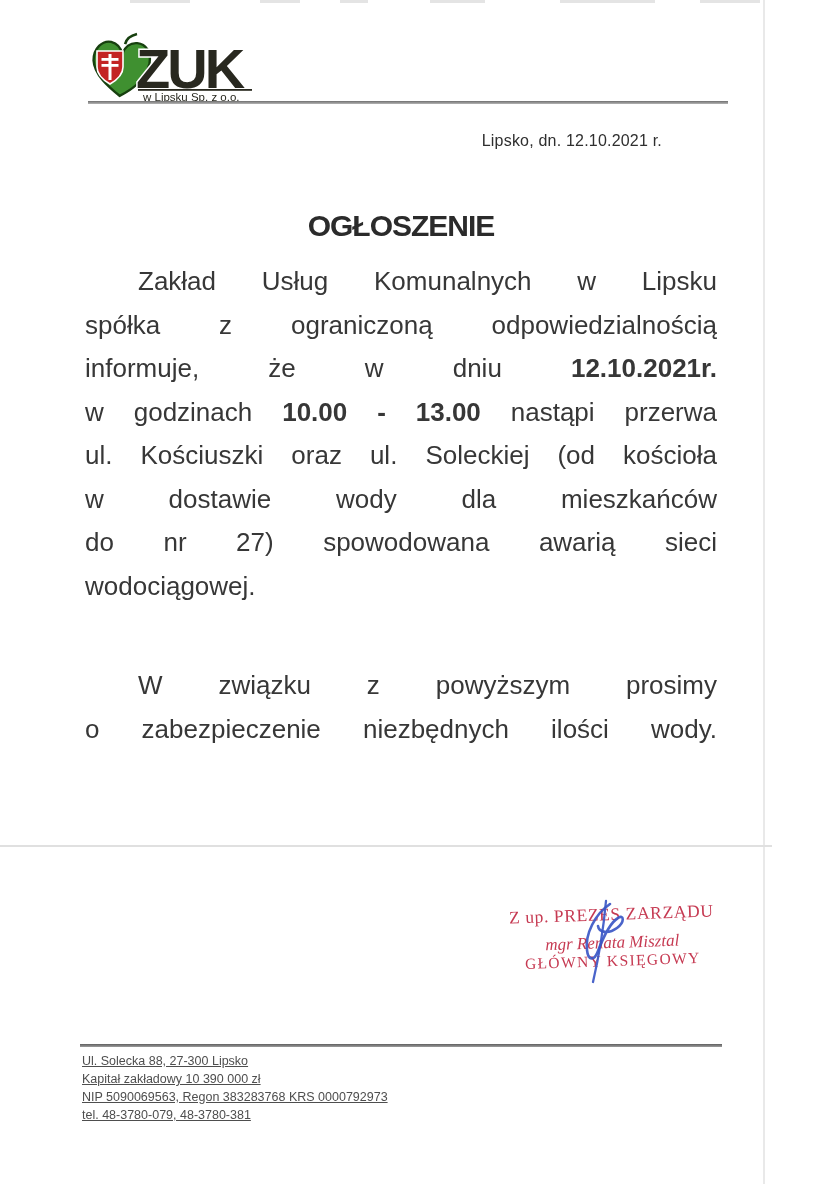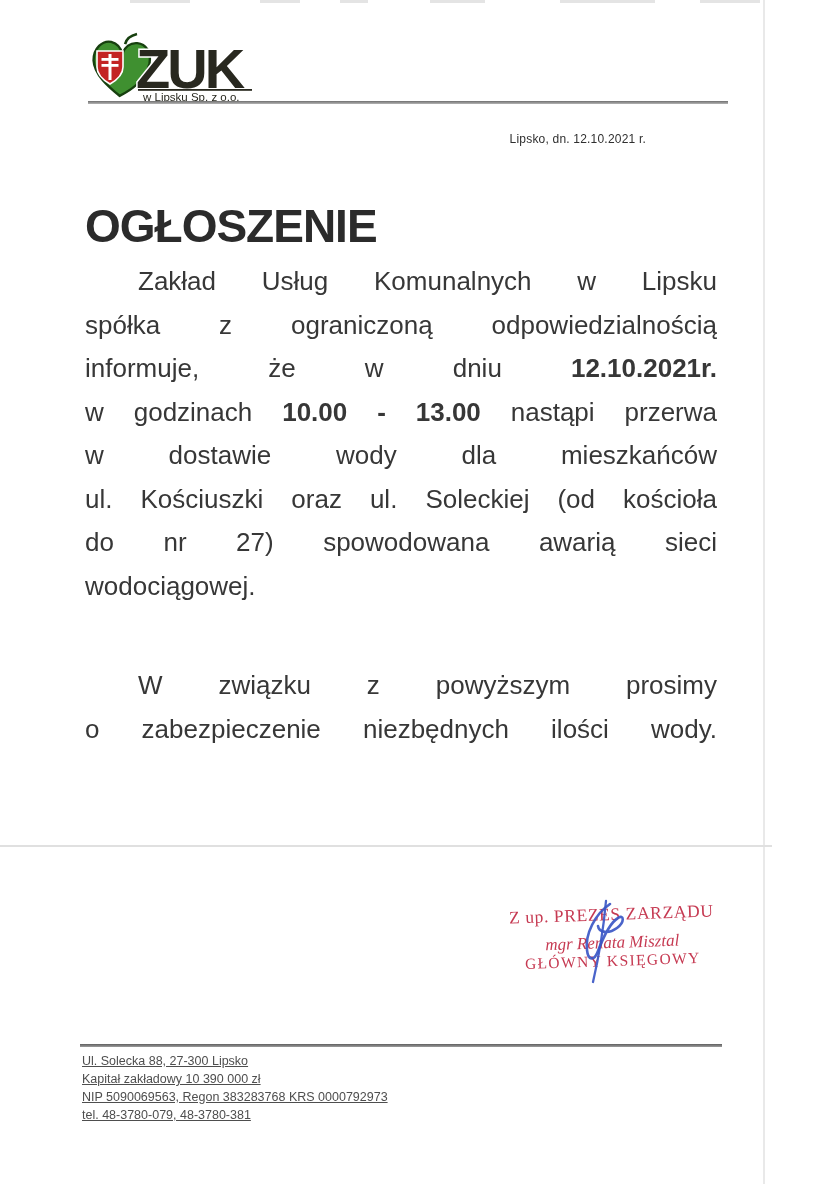--- a/index.html
+++ b/index.html
@@ -9,24 +9,24 @@
   }
   
   .scan-dash{position:absolute;top:0;height:3px;background:#d9d9d9;opacity:.7;}
   .right-edge{position:absolute;right:7px;top:0;width:2px;height:1184px;background:#e9e9e9;}
 
   
   .logo{position:absolute;left:86px;top:32px;width:180px;height:70px;}
   .logo-rule{position:absolute;left:88px;top:101px;width:640px;height:3px;
     background:linear-gradient(to bottom,#6f6f6f,#b5b5b5);}
 
-  .date{position:absolute;top:132px;right:126px;font-size:12px;color:#2f2f2f;letter-spacing:.2px;margin-left:11px;}
+  .date{position:absolute;top:132px;right:110px;font-size:16px;color:#2f2f2f;letter-spacing:.2px;margin-left:11px;}
 
-  .title{position:absolute;left:85px;top:202px;width:632px;text-align:left;
-    font-size:46px;line-height:48px;font-weight:bold;letter-spacing:-1px;color:#2b2b2b;}
+  .title{position:absolute;left:85px;top:202px;width:632px;text-align:center;
+    font-size:30px;line-height:48px;font-weight:bold;letter-spacing:-1px;color:#2b2b2b;}
 
   .bodytext{position:absolute;left:85px;width:632px;color:#373737;font-size:26px;}
   .para{position:absolute;left:0;width:632px;}
   #para1{top:260px;}
   #para2{top:664px;}
   .line{line-height:43.5px;text-align:justify;text-align-last:justify;}
   .line.left{text-align-last:left;}
   .line.indent{text-indent:53px;}
   .b{font-weight:bold;}
 
@@ -83,22 +83,22 @@
   <div class="date">Lipsko, dn. 12.10.2021 r.</div>
 
   <div class="title">OGŁOSZENIE</div>
 
   <div class="bodytext">
     <div class="para" id="para1">
       <div class="line indent"><span>Zakład Usług Komunalnych w Lipsku</span></div>
       <div class="line"><span>spółka z ograniczoną odpowiedzialnością</span></div>
       <div class="line"><span>informuje, że w dniu </span><span class="b">12.10.2021r.</span></div>
       <div class="line"><span>w godzinach </span><span class="b">10.00 - 13.00</span><span> nastąpi przerwa</span></div>
+      <div class="line"><span>ul. Kościuszki oraz ul. Soleckiej (od kościoła</span></div>
       <div class="line"><span>w dostawie wody dla mieszkańców</span></div>
-      <div class="line"><span>ul. Kościuszki oraz ul. Soleckiej (od kościoła</span></div>
       <div class="line"><span>do nr 27) spowodowana awarią sieci</span></div>
       <div class="line left"><span>wodociągowej.</span></div>
     </div>
     <div class="para" id="para2">
       <div class="line indent"><span>W związku z powyższym prosimy</span></div>
       <div class="line"><span>o zabezpieczenie niezbędnych ilości wody.</span></div>
     </div>
   </div>
 
   <div class="faint-line"></div>

